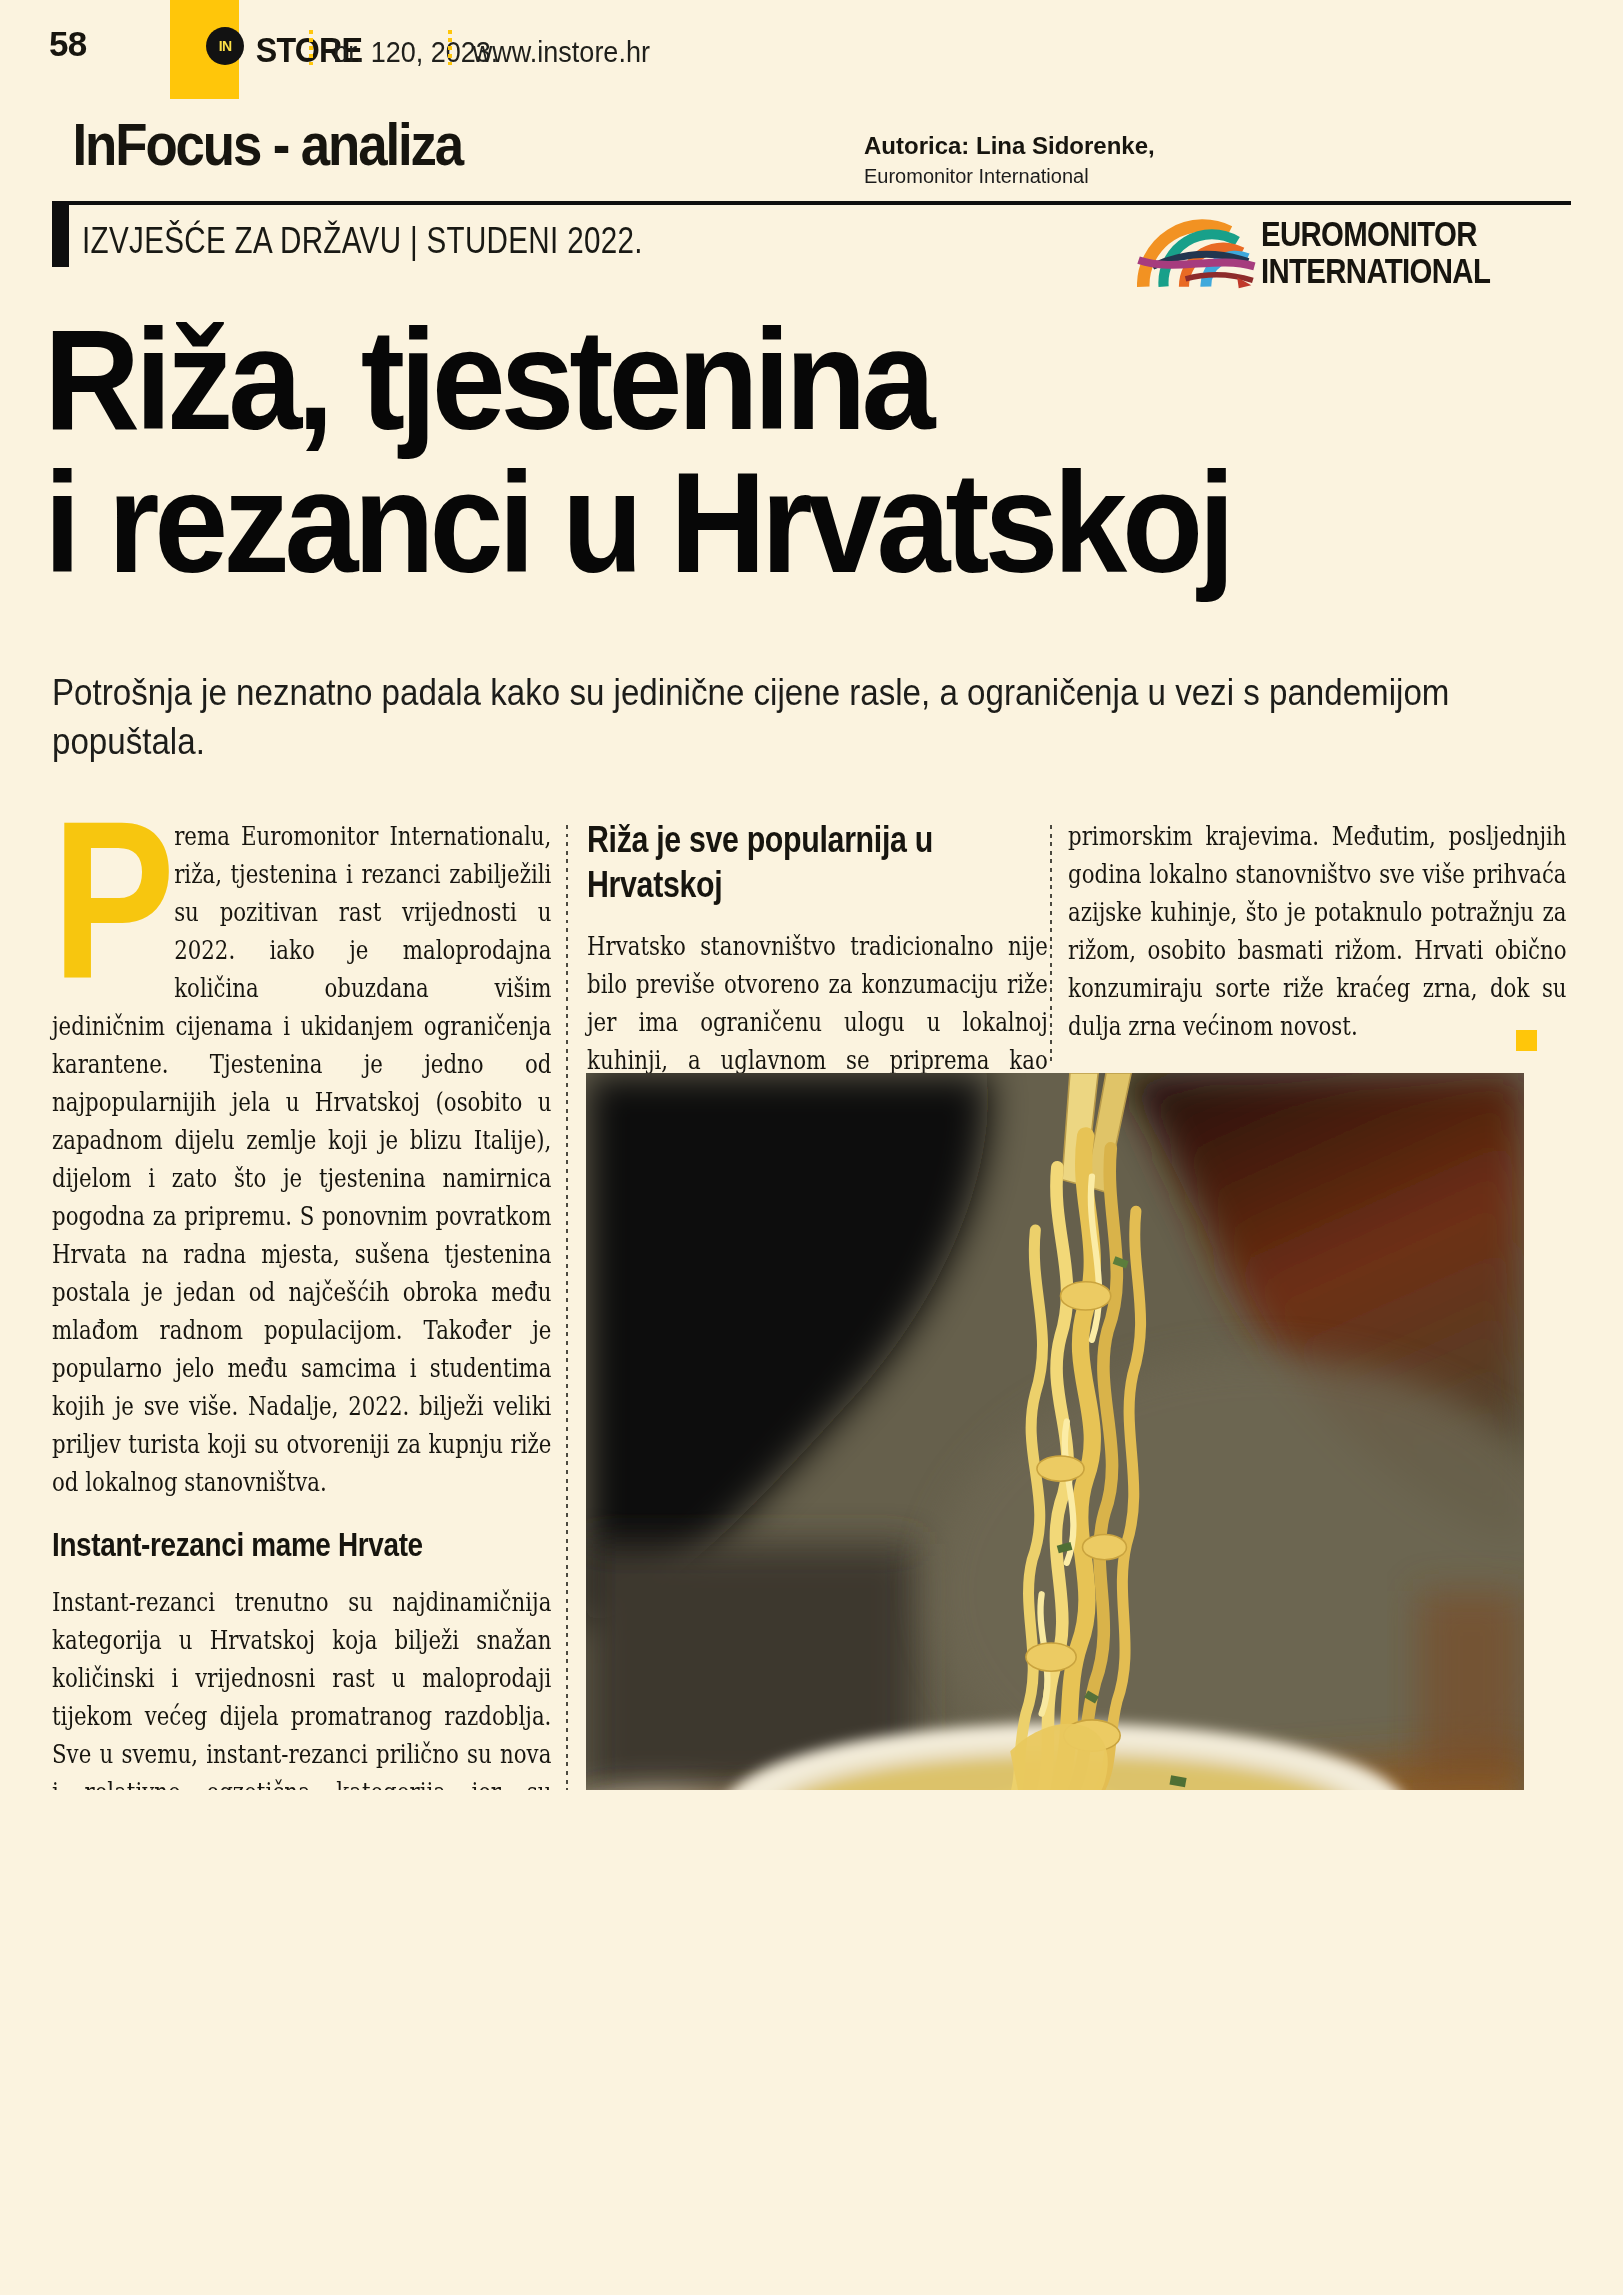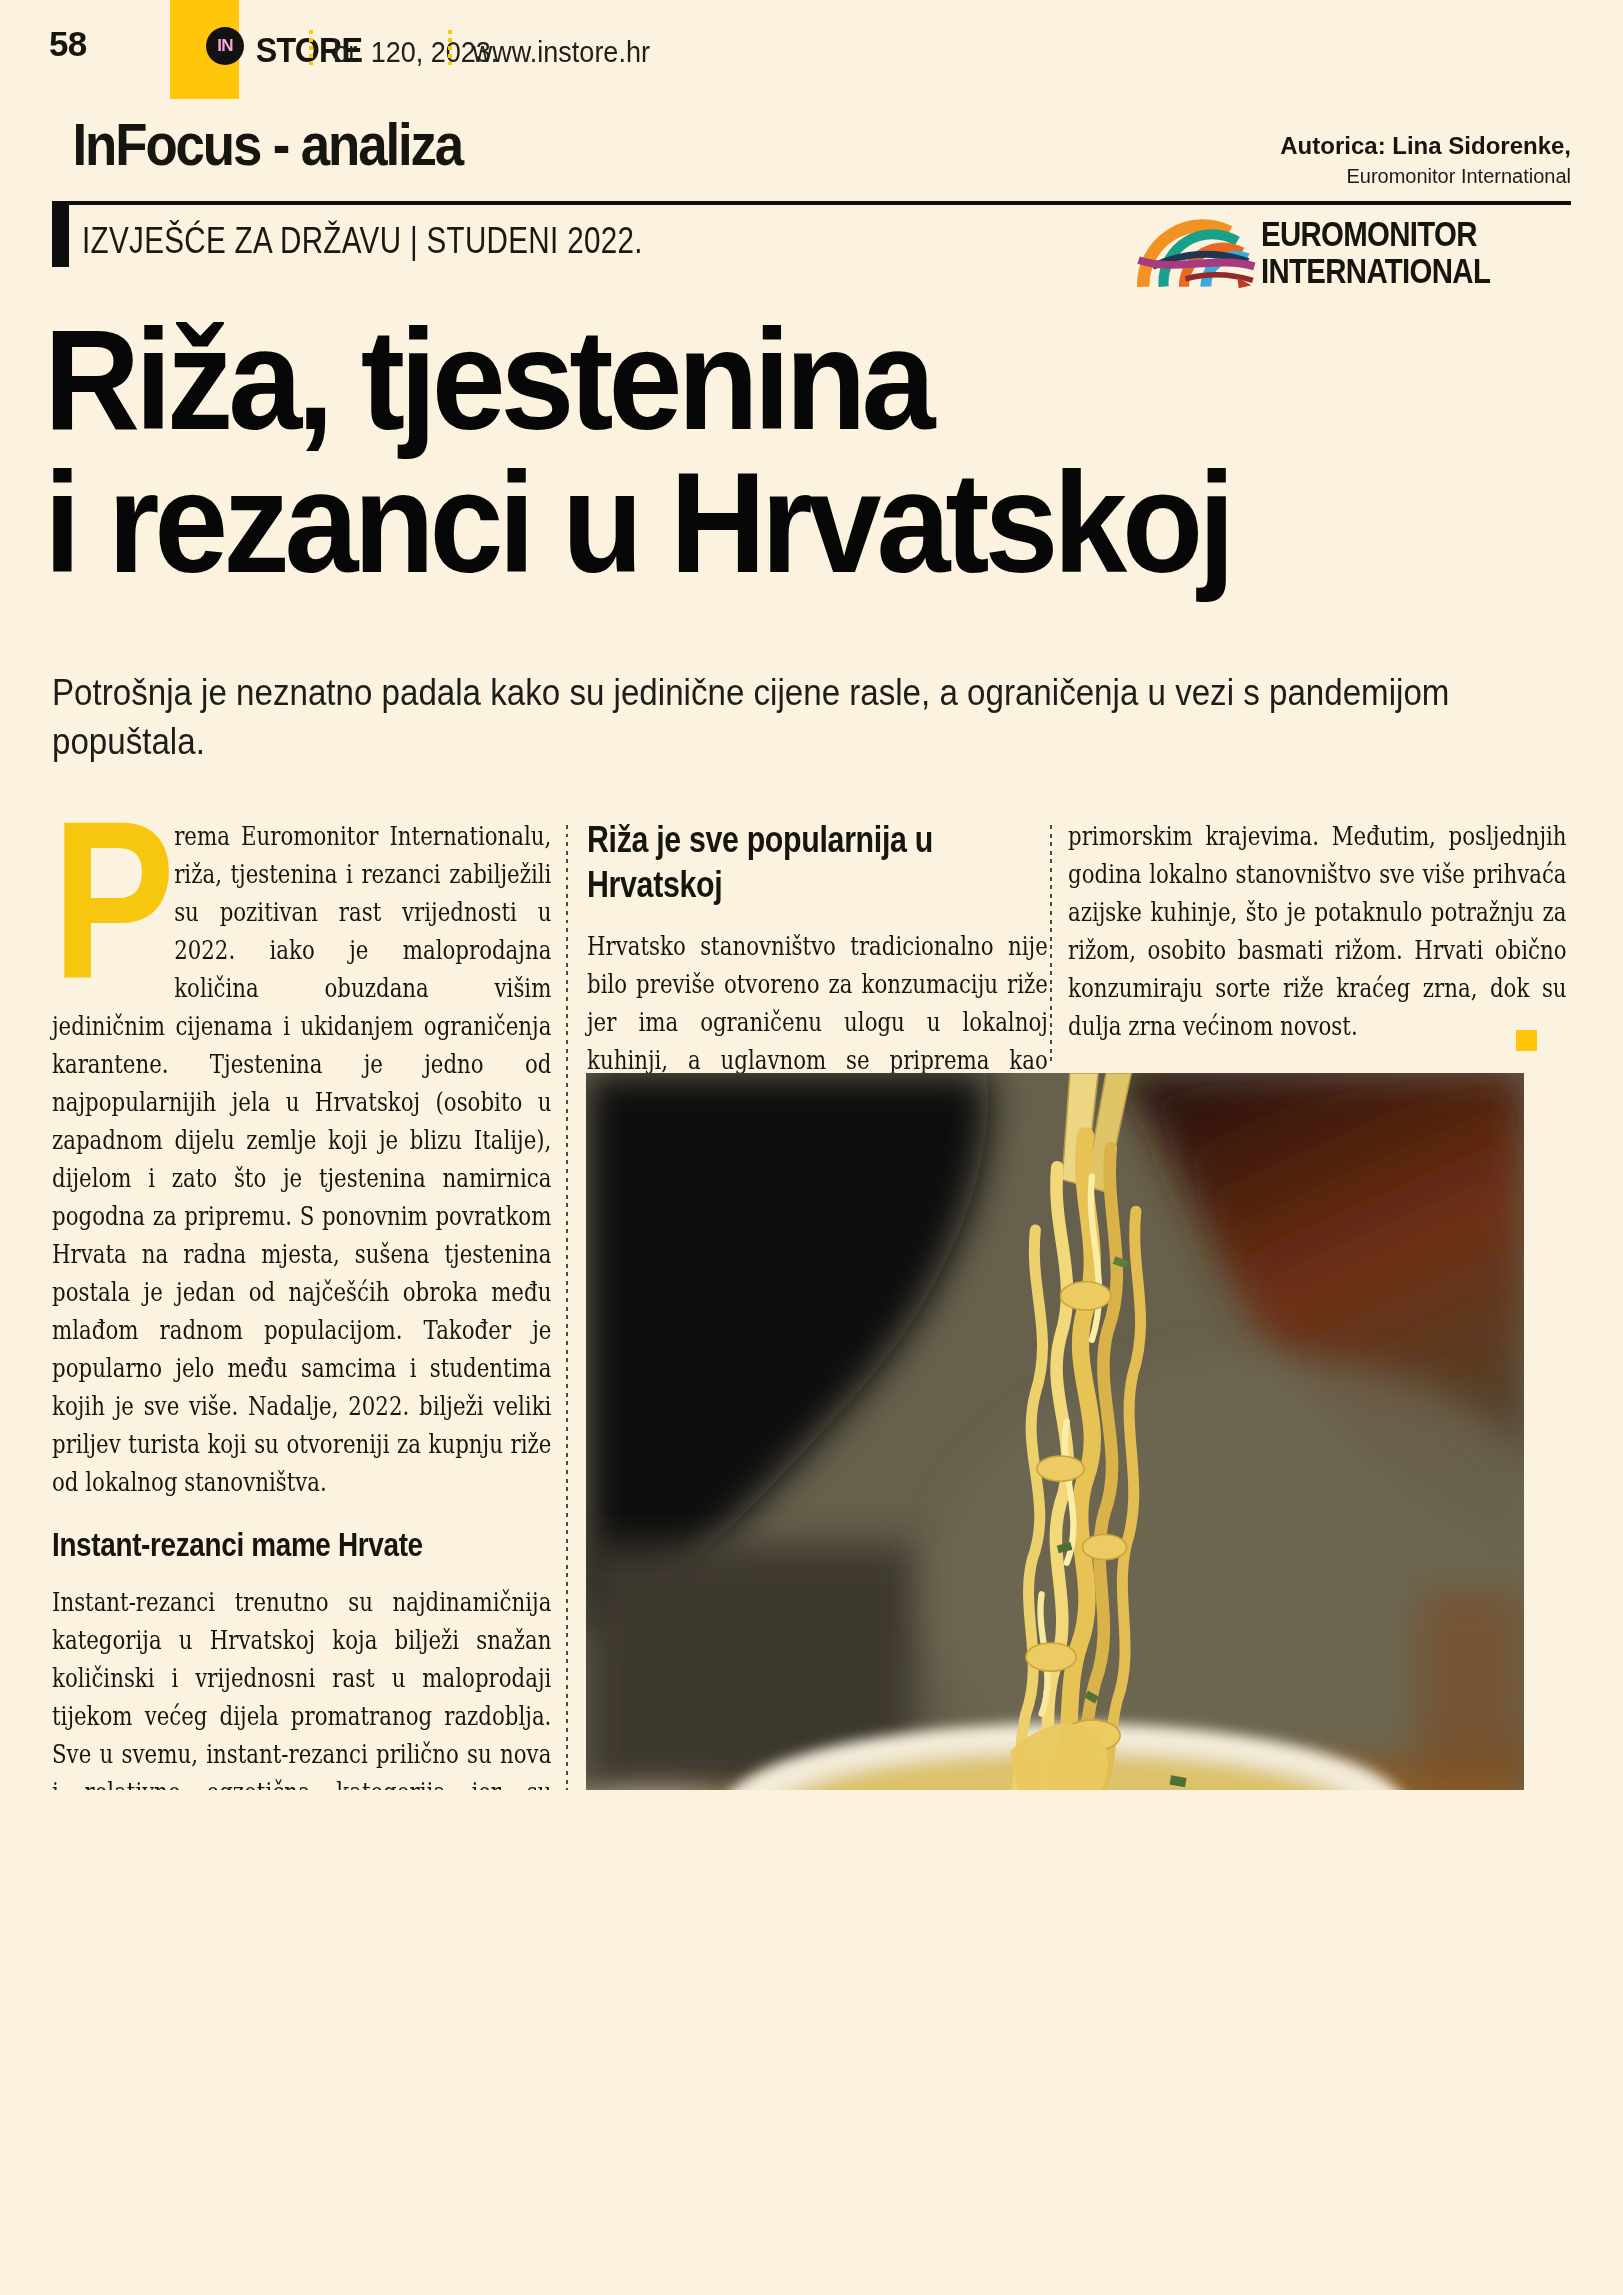--- a/index.html
+++ b/index.html
@@ -6,28 +6,28 @@
   .page{position:relative;width:1623px;height:1790px;background:#FBF3DF;overflow:hidden;
         font-family:"Liberation Sans",sans-serif;color:#17150f;}
   .abs{position:absolute;}
   .condL{transform-origin:0 0;display:inline-block;white-space:nowrap;}
 
   
   .pageno{left:49px;top:23.6px;font-weight:900;font-size:35px;letter-spacing:-0.8px;}
   .ybar{left:170px;top:0;width:69px;height:99px;background:#FFC60A;}
   .inbadge{left:206px;top:27px;width:38px;height:38px;border-radius:50%;background:#121212;
            display:flex;align-items:center;justify-content:center;}
-  .inbadge span{color:#f9a8d4;font-weight:900;font-size:17px;letter-spacing:-0.8px;}
+  .inbadge span{color:#fde047;font-weight:900;font-size:14px;letter-spacing:-0.8px;}
   .brand{left:251px;top:30px;font-weight:900;font-size:35px;letter-spacing:-0.8px;transform:scaleX(.92);}
   .mdot{top:30px;width:3.9px;height:38px;background:repeating-linear-gradient(to bottom,#FFC60A 0 3.9px,transparent 3.9px 7.9px);}
   .issue{left:324px;top:35px;font-size:30px;color:#20201c;transform:scaleX(.9);}
   .site{left:463px;top:35px;font-size:30px;color:#20201c;transform:scaleX(.9);}
 
   .infocus{left:46px;top:110px;font-weight:900;font-size:60px;letter-spacing:-2.4px;transform:scaleX(.88);}
-  .authbox{left:864px;top:130px;width:707px;text-align:right;line-height:31px;}
+  .authbox{left:864px;top:130px;width:707px;text-align:left;line-height:31px;}
   .auth1{font-weight:900;font-size:24px;}
   .auth2{font-size:20px;color:#1c1c1c;}
 
   .rule{left:52px;top:201px;width:1519px;height:3.9px;background:#0e0e0e;}
   .tab{left:52px;top:201px;width:16.5px;height:66px;background:#0e0e0e;}
   .reportbar{left:82px;top:220px;font-size:37px;letter-spacing:0.4px;color:#191914;transform:scaleX(.8);}
 
   .eurologo{left:1137px;top:210px;width:119px;height:82px;}
   .eurotext{left:1261px;top:215px;font-weight:900;font-size:35px;line-height:37px;letter-spacing:-0.8px;transform:scaleX(.84);}
   .eurotext div{white-space:nowrap;}

